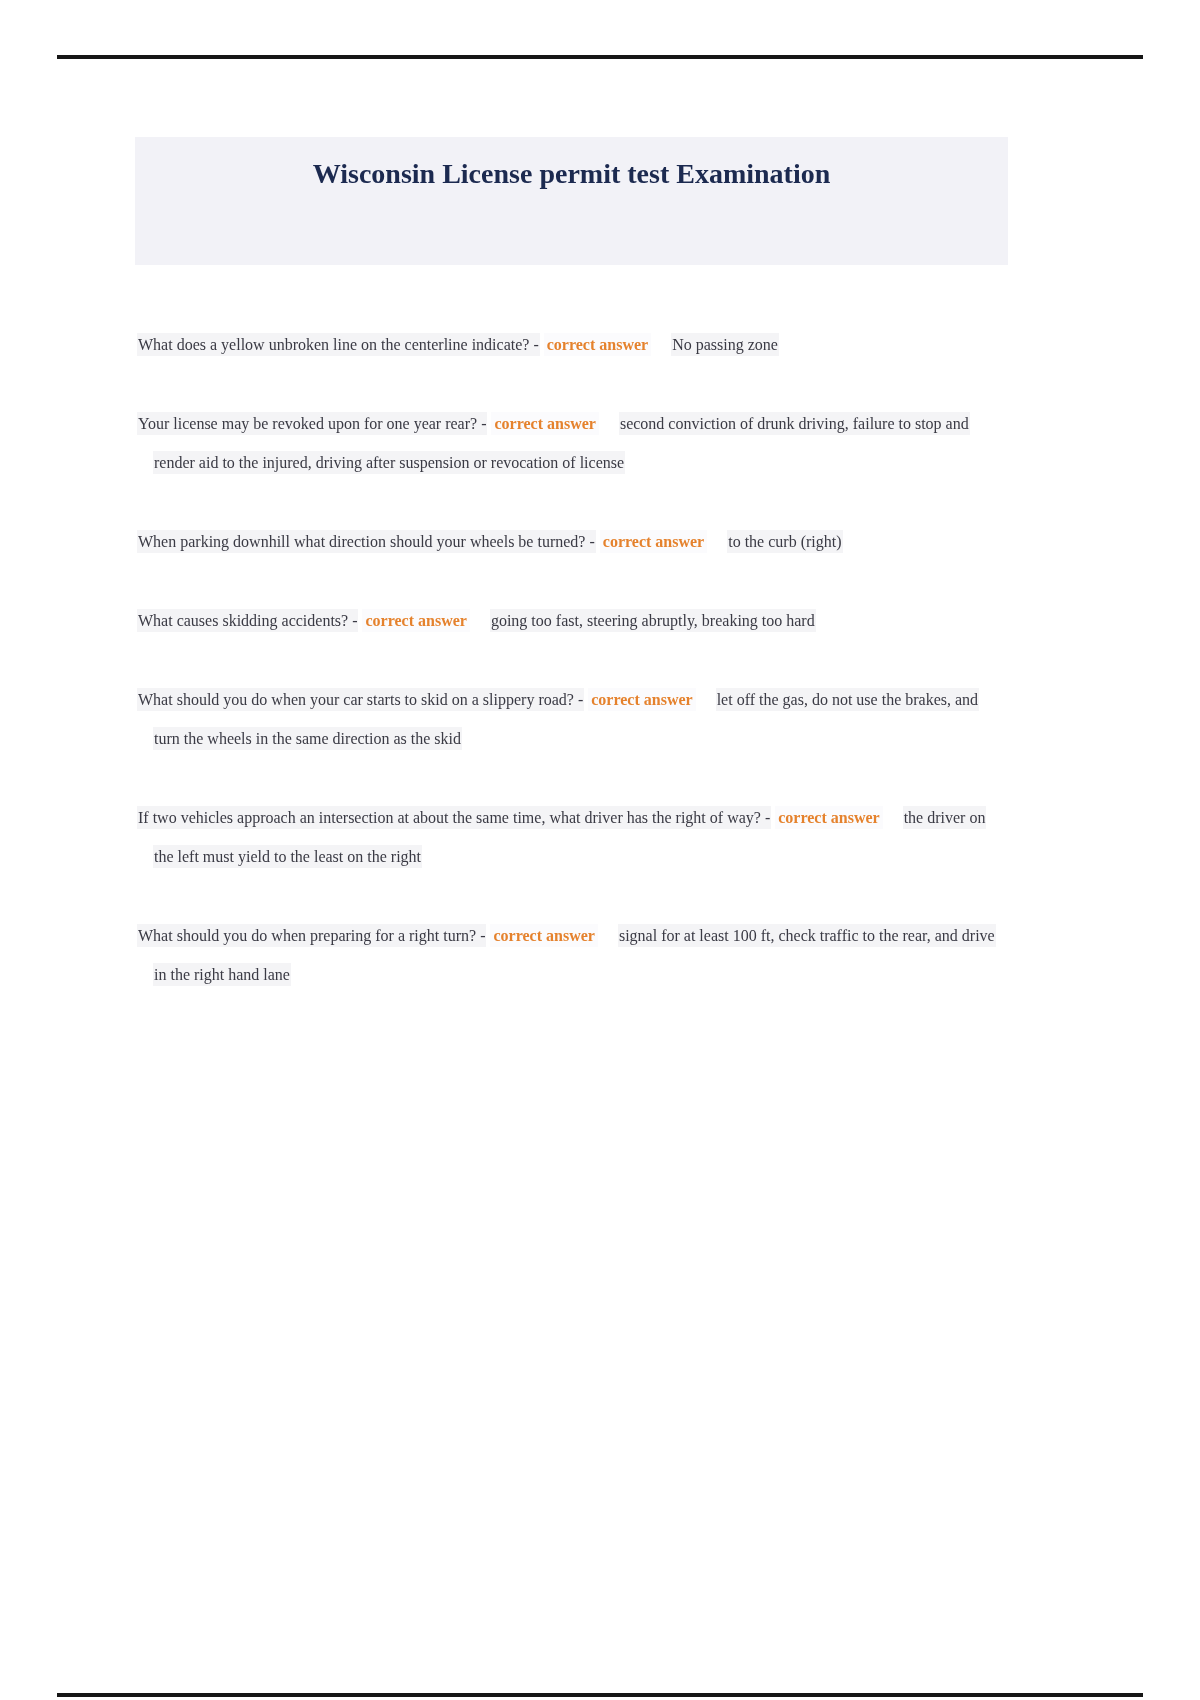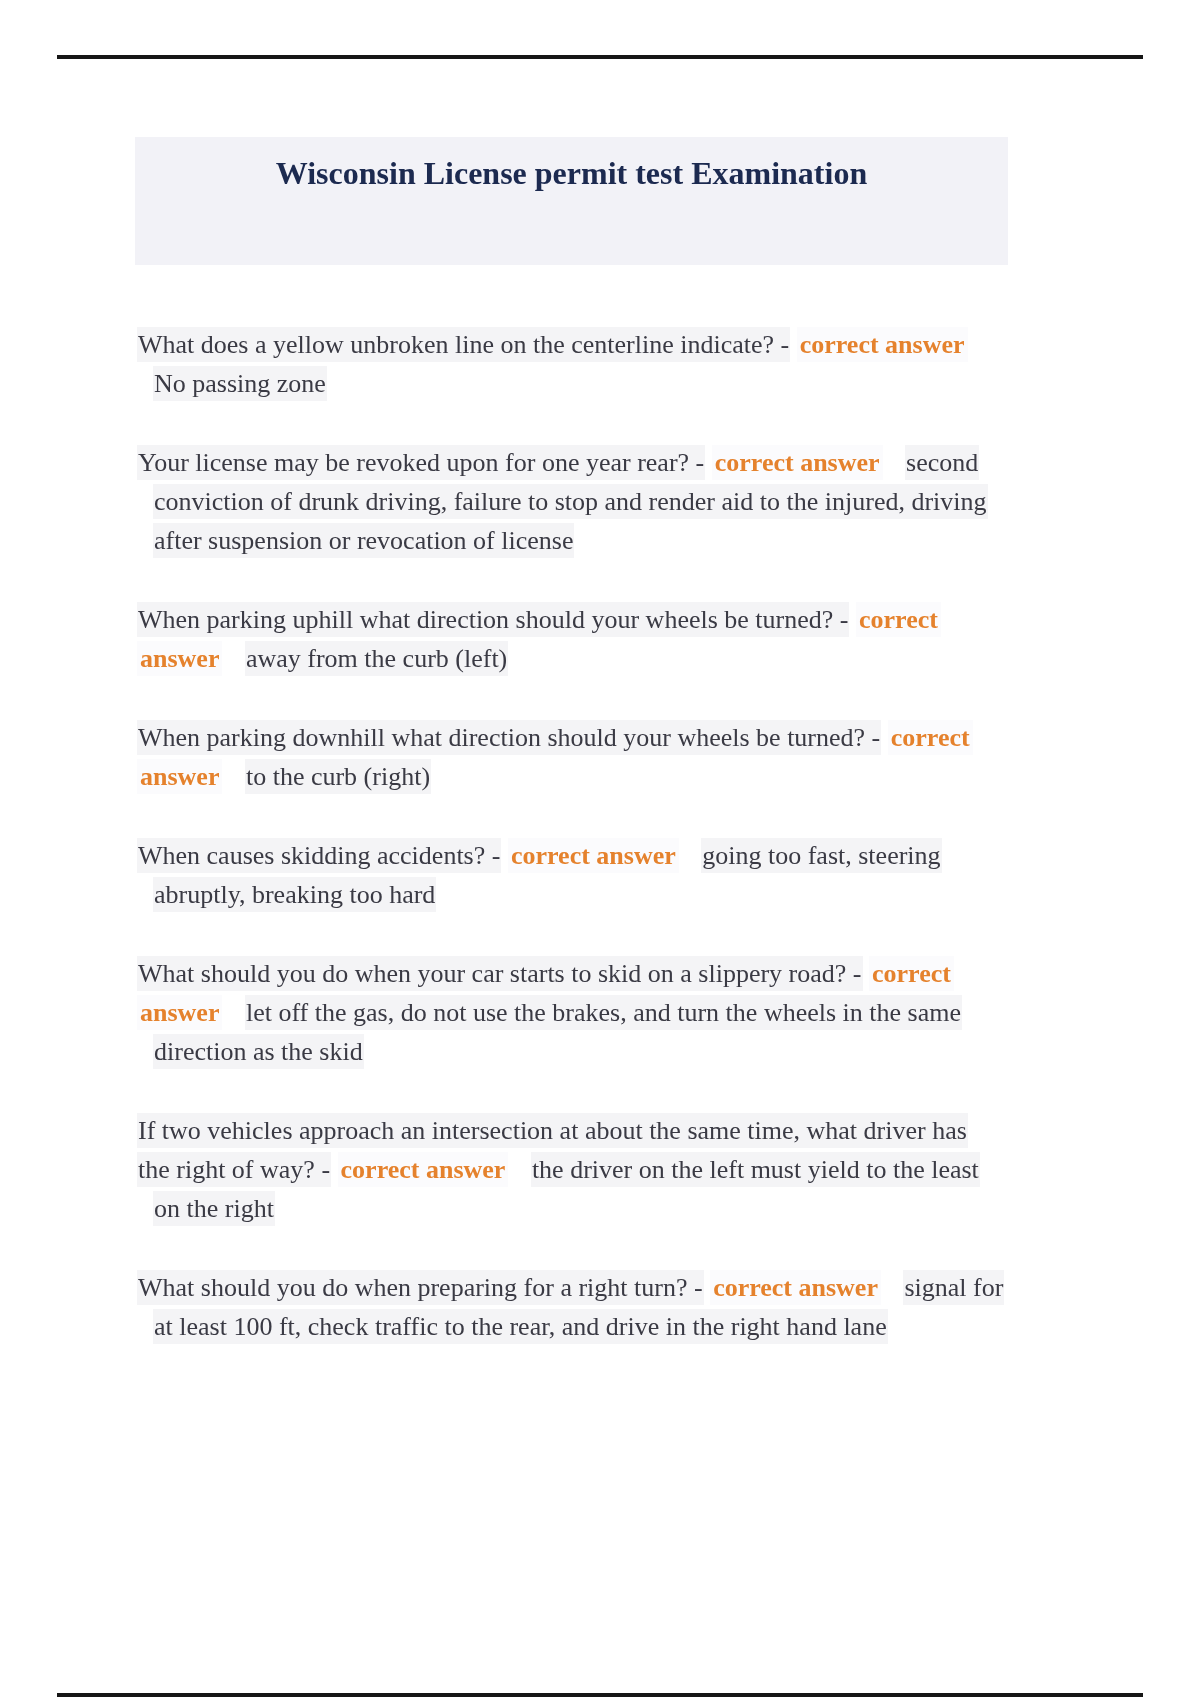--- a/index.html
+++ b/index.html
@@ -36,31 +36,31 @@
     top: 137px;
     width: 873px;
     height: 128px;
     background: var(--title_bg);
     text-align: center;
     padding-top: 3px;
   }
   .title-line {
     height: 67px;
     line-height: 67px;
-    font-size: 32px;
+    font-size: 28px;
     font-weight: bold;
     color: var(--title_navy);
     white-space: nowrap;
   }
   .content {
     position: absolute;
     left: 137px;
     top: 325px;
     width: 868px;
-    font-size: 26px;
+    font-size: 16px;
     line-height: 39px;
     color: var(--body_text);
   }
   p.qa { margin: 0 0 40px 0; }
   .q, .a {
     background: var(--line_highlight);
     padding: 3px 1px;
     box-decoration-break: clone;
     -webkit-box-decoration-break: clone;
   }
@@ -85,29 +85,26 @@
 
 <div class="content">
   <p class="qa"><span class="q">What does a yellow unbroken line on the centerline indicate? -</span>
 <span class="label">correct answer</span>
 <span class="a">No passing zone</span></p>
 
   <p class="qa"><span class="q">Your license may be revoked upon for one year rear? -</span>
 <span class="label">correct answer</span>
 <span class="a">second conviction of drunk driving, failure to stop and render aid to the injured, driving after suspension or revocation of license</span></p>
 
-  <p class="qa"><span class="q">When parking uphill what direction should your wheels be turned? -</span>
-<span class="label">correct answer</span>
-<span class="a">away from the curb (left)</span></p>
 
   <p class="qa"><span class="q">When parking downhill what direction should your wheels be turned? -</span>
 <span class="label">correct answer</span>
 <span class="a">to the curb (right)</span></p>
 
-  <p class="qa"><span class="q">When causes skidding accidents? -</span>
+  <p class="qa"><span class="q">What causes skidding accidents? -</span>
 <span class="label">correct answer</span>
 <span class="a">going too fast, steering abruptly, breaking too hard</span></p>
 
   <p class="qa"><span class="q">What should you do when your car starts to skid on a slippery road? -</span>
 <span class="label">correct answer</span>
 <span class="a">let off the gas, do not use the brakes, and turn the wheels in the same direction as the skid</span></p>
 
   <p class="qa"><span class="q">If two vehicles approach an intersection at about the same time, what driver has the right of way? -</span>
 <span class="label">correct answer</span>
 <span class="a">the driver on the left must yield to the least on the right</span></p>

